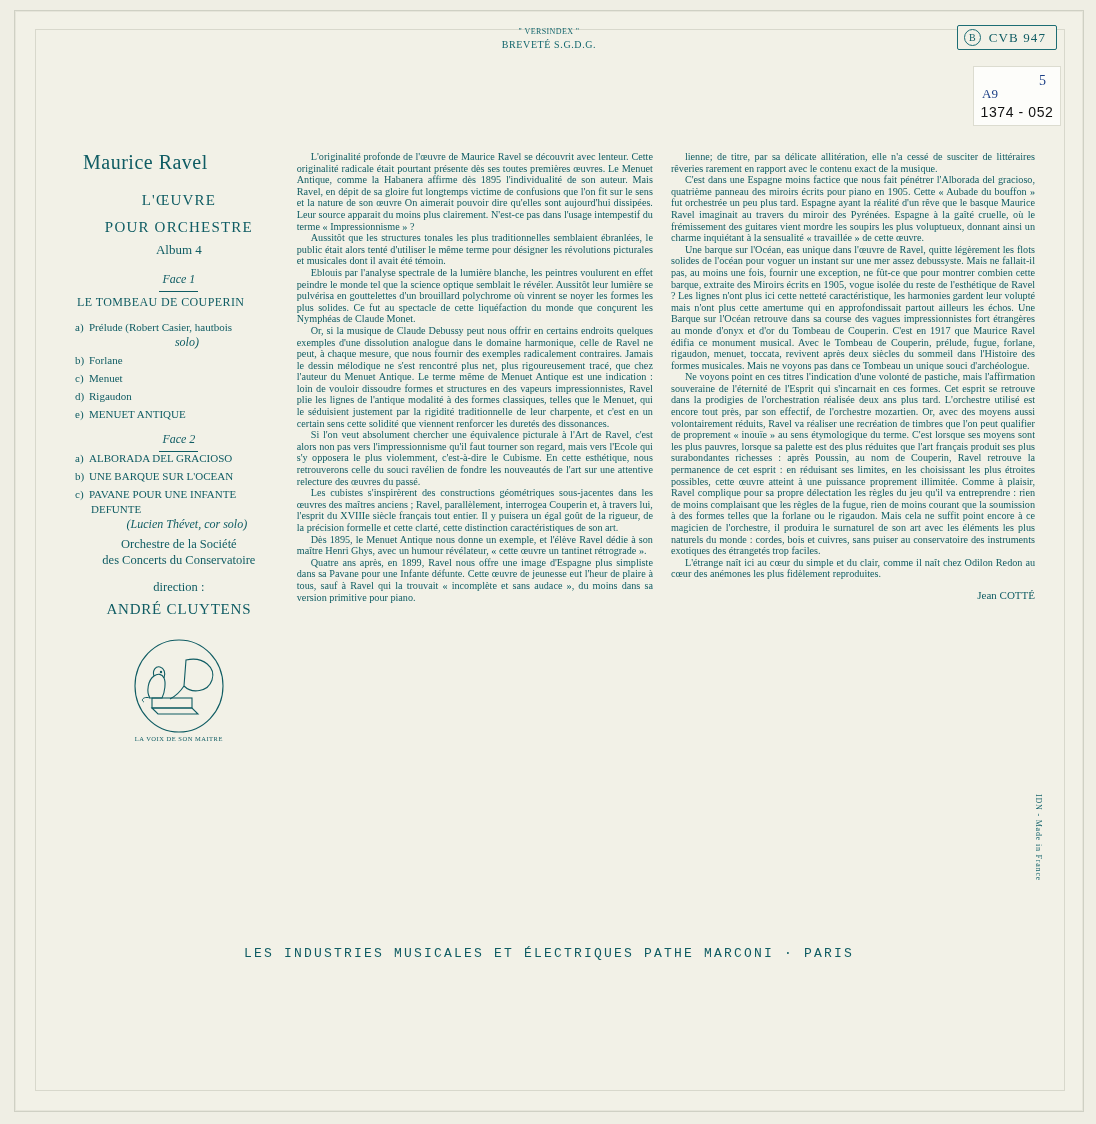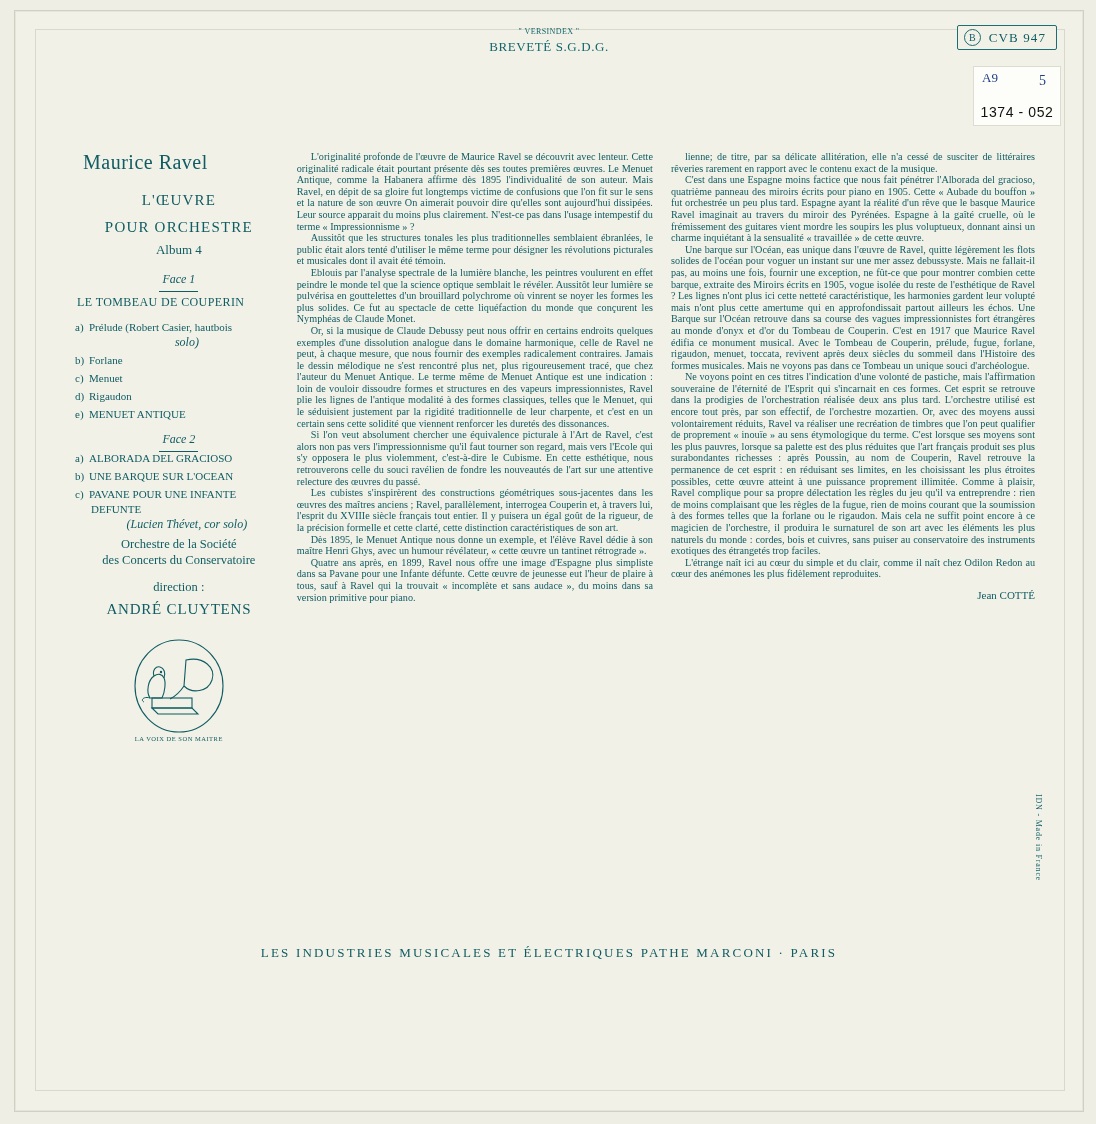--- a/index.html
+++ b/index.html
@@ -21,41 +21,41 @@
     position:absolute;left:20px;top:18px;right:18px;bottom:20px;
     border:1px solid #d8d8cc;
   }
   
   .versindex{
     position:absolute;left:0;right:0;top:16px;
     text-align:center;
     font-size:8px;letter-spacing:.4px;
     color:#13666d;line-height:1.35;
   }
-  .versindex .b{font-size:13px;letter-spacing:.6px;}
+  .versindex .b{font-size:10px;letter-spacing:.6px;}
   .catalog{
     position:absolute;right:26px;top:14px;
     display:flex;align-items:center;gap:8px;
     border:1px solid #1d6d74;
     border-radius:2px;
     padding:3px 10px 3px 6px;
     background:#f2f1e7;
   }
   .catalog .circ{
     width:15px;height:15px;border:1px solid #1d6d74;border-radius:50%;
     font-size:10px;line-height:15px;text-align:center;font-family:"Liberation Serif",serif;
   }
   .catalog .num{font-size:13px;letter-spacing:1.1px;}
   .sticker{
     position:absolute;right:22px;top:55px;
     width:86px;height:58px;background:#fdfdfa;
     border:1px solid #dcdcd0;
   }
   .sticker .hand{
-    position:absolute;left:8px;top:3px;
+    position:absolute;left:8px;top:19px;
     font-size:13px;color:#1b3f86;font-family:"Liberation Serif",serif;
   }
   .sticker .hand2{
     position:absolute;right:14px;top:6px;font-size:14px;color:#1b3f86;
   }
   .sticker .code{
     position:absolute;left:0;right:0;bottom:5px;text-align:center;
     font-size:14px;color:#111;letter-spacing:.6px;font-family:"Liberation Sans",sans-serif;
   }
   
@@ -119,20 +119,21 @@
   .logo svg{display:block;}
   .logo .caption{
     position:absolute;left:0;right:0;bottom:-2px;text-align:center;
     font-size:6.5px;letter-spacing:.5px;
   }
   
   .footer{
     position:absolute;left:0;right:0;bottom:150px;
     text-align:center;font-size:13px;letter-spacing:2.2px;
     color:#0f5c63;
+    font-family:Liberation Mono, monospace;
   }
   .sidenote{
     position:absolute;right:40px;bottom:230px;
     writing-mode:vertical-rl;
     font-size:8px;letter-spacing:.8px;color:#19666d;
   }
 </style>
 </head>
 <body>
 

